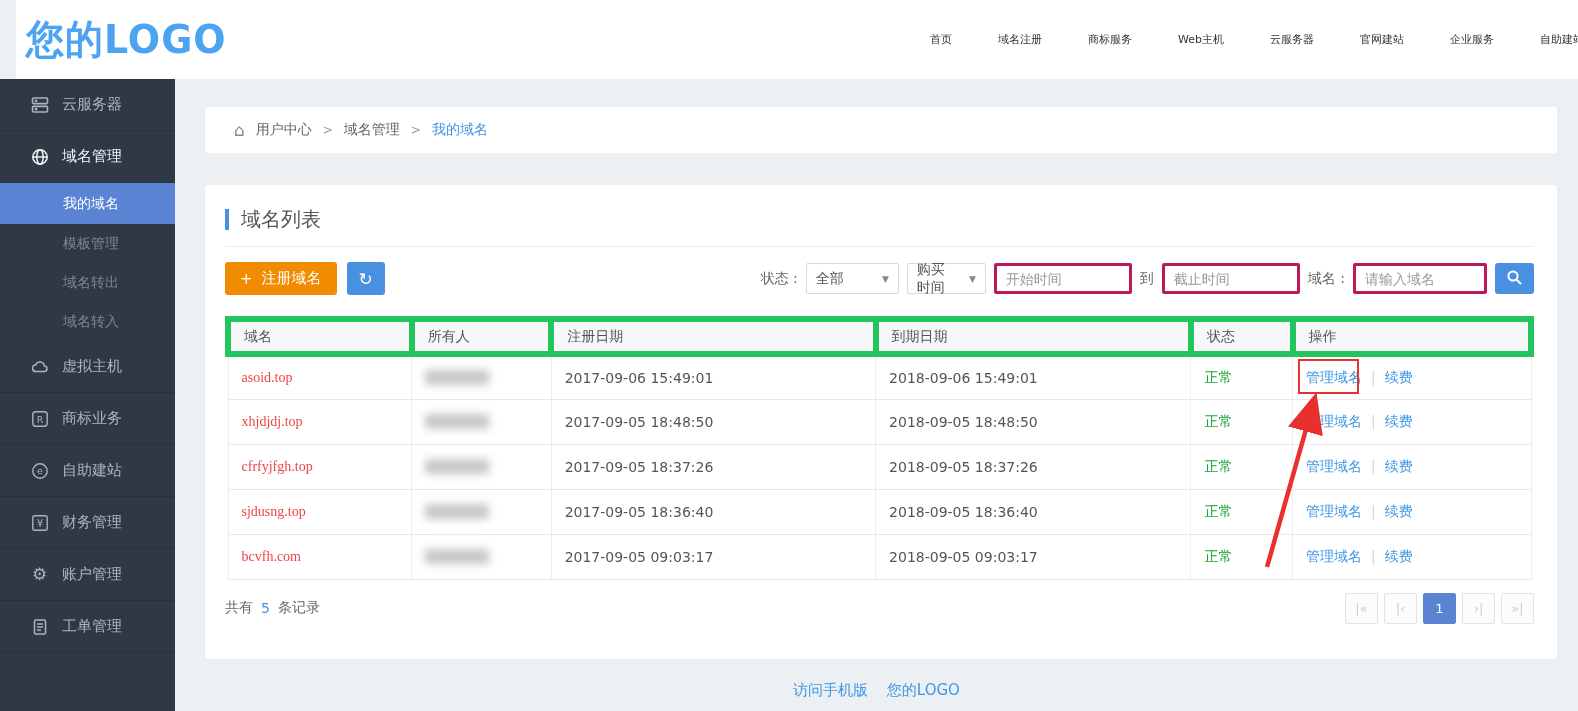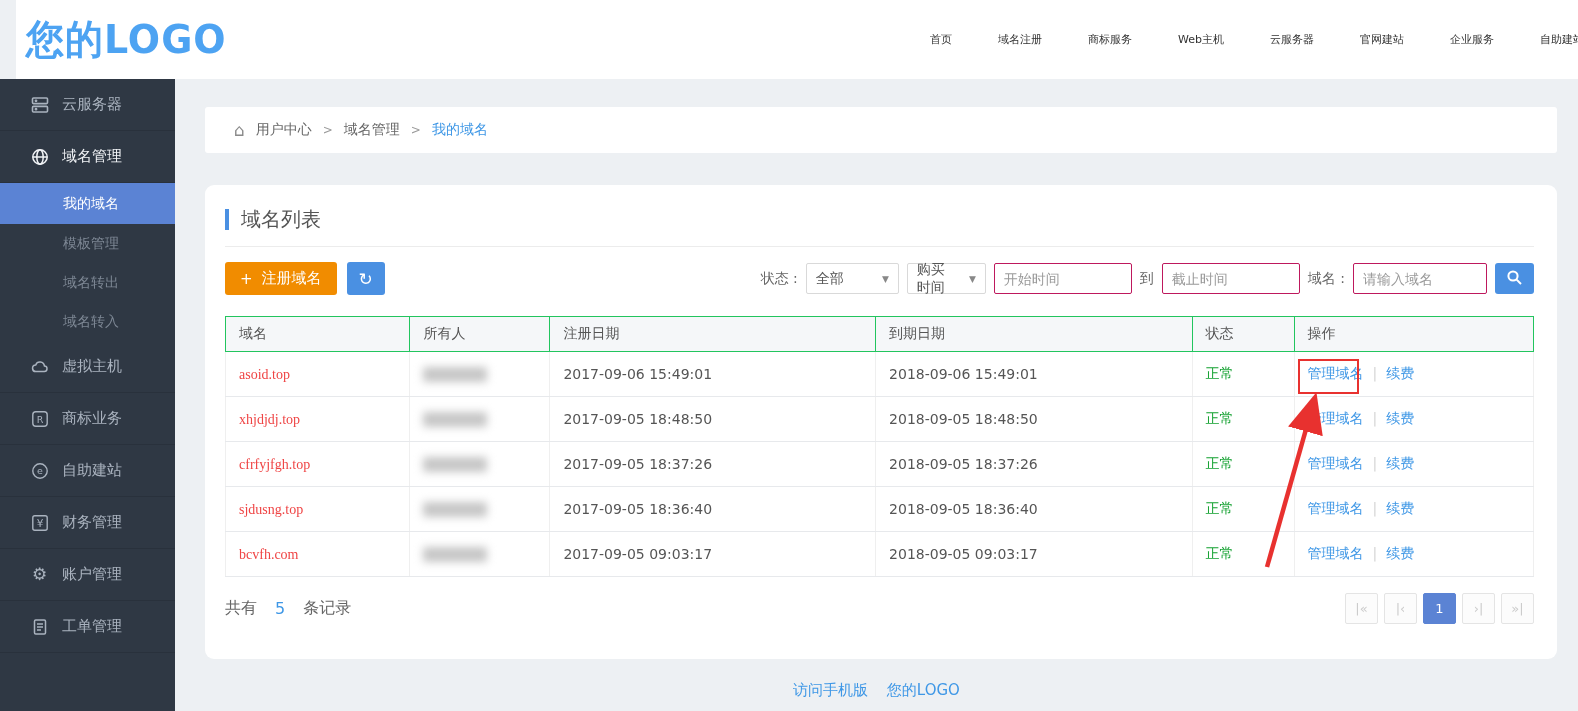--- a/index.html
+++ b/index.html
@@ -53,21 +53,21 @@
     display:flex; align-items:center; gap:11px;
     padding:0 29px; font-size:14px; color:#666;
   }
   .crumb { cursor:pointer; }
   .crumb-sep { color:#9a9a9a; font-size:12px; }
   .crumb.last { color:#3e97e6; }
   .home-glyph { font-size:17px; color:#8a8a8a; }
 
   .main-card {
     position:absolute; left:30px; top:106px; width:1352px; height:474px;
-    background:#ffffff; border-radius:9px;
+    background:#ffffff; border-radius:3px;
   }
   .card-title-row { position:absolute; top:21px; left:20px; display:flex; align-items:center; }
   .title-bar { width:4px; height:21px; background:#4a90e2; margin-right:12px; }
   .card-title { font-size:20px; color:#555; }
   .card-divider { position:absolute; top:61px; left:20px; right:23px; border-bottom:1px solid #ececec; }
 
   .toolbar { position:absolute; top:77px; left:20px; right:23px; height:33px; display:flex; align-items:center; }
   .btn-register {
     height:33px; background:#f18c00; color:#fff; border:none; border-radius:3px;
     font-size:15px; padding:0 15px; display:flex; align-items:center; gap:9px;
@@ -81,53 +81,53 @@
   .filter-label { white-space:nowrap; }
   .selectbox {
     height:31px; border:1px solid #d9d9d9; border-radius:2px; background:#fff;
     display:flex; align-items:center; justify-content:space-between;
     padding:0 9px; cursor:pointer; color:#555;
   }
   .selectbox .caret { font-size:9px; color:#888; margin-left:12px; }
   .sel-status { width:93px; }
   .sel-timetype { width:79px; }
   .txt-input {
-    height:31px; border:1px solid #be185d; border-radius:2px; padding:0 9px;
+    height:31px; border:3px solid #be185d; border-radius:2px; padding:0 9px;
     font-size:14px; color:#555; font-family:inherit; background:#fff;
   }
   .txt-input::placeholder { color:#9a9a9a; }
   .inp-date { width:138px; }
   .inp-domain { width:134px; }
   .btn-search {
     height:31px; width:39px; background:#4a90e2; border:none; border-radius:3px;
     cursor:pointer; display:flex; align-items:center; justify-content:center;
   }
   .btn-search svg { width:17px; height:17px; }
 
   
   .domain-table {
     position:absolute; top:131px; left:20px; width:1309px;
     border-collapse:collapse; font-size:14px; table-layout:fixed;
   }
   .domain-table th {
-    height:35px; background:#f5f7f9; border:1px solid #22c55e;
+    height:35px; background:#f5f7f9; border:6px solid #22c55e;
     font-weight:400; color:#555; text-align:left; padding-left:13px;
   }
   .domain-table td {
     height:45px; border:1px solid #efefef; border-bottom:1px solid #e7e9ec;
     color:#555; padding-left:13px; background:#fff;
   }
   .domain-link { color:#ef4444; cursor:pointer; text-decoration:none;font-family:Liberation Serif, serif; }
   .owner-blur { width:64px; height:15px; background:#c6c6c6; border-radius:2px; filter:blur(4px); }
   .status-ok { color:#17a233; }
   .action-link { color:#3e97e6; cursor:pointer; text-decoration:none; }
   .action-sep { color:#d5d5d5; margin:0 9px; }
 
   .table-footer { position:absolute; top:406px; left:20px; right:23px; height:34px; display:flex; align-items:center; }
-  .record-count { font-size:16px; color:#666; display:flex; gap:18px;align-items:center; }
+  .record-count { font-size:14px; color:#666; display:flex; gap:8px;align-items:center; }
   .record-count .count { color:#3e97e6; }
   .pagination { margin-left:auto; display:flex; gap:6px; }
   .page-btn {
     min-width:33px; height:31px; border:1px solid #e4e4e4; background:#fcfcfc;
     color:#cccccc; font-size:13px; border-radius:2px; cursor:pointer;
     display:flex; align-items:center; justify-content:center; font-family:inherit;
   }
   .page-btn.active { background:#5b83d4; border-color:#5b83d4; color:#fff; }
 
   .bottom-links {

